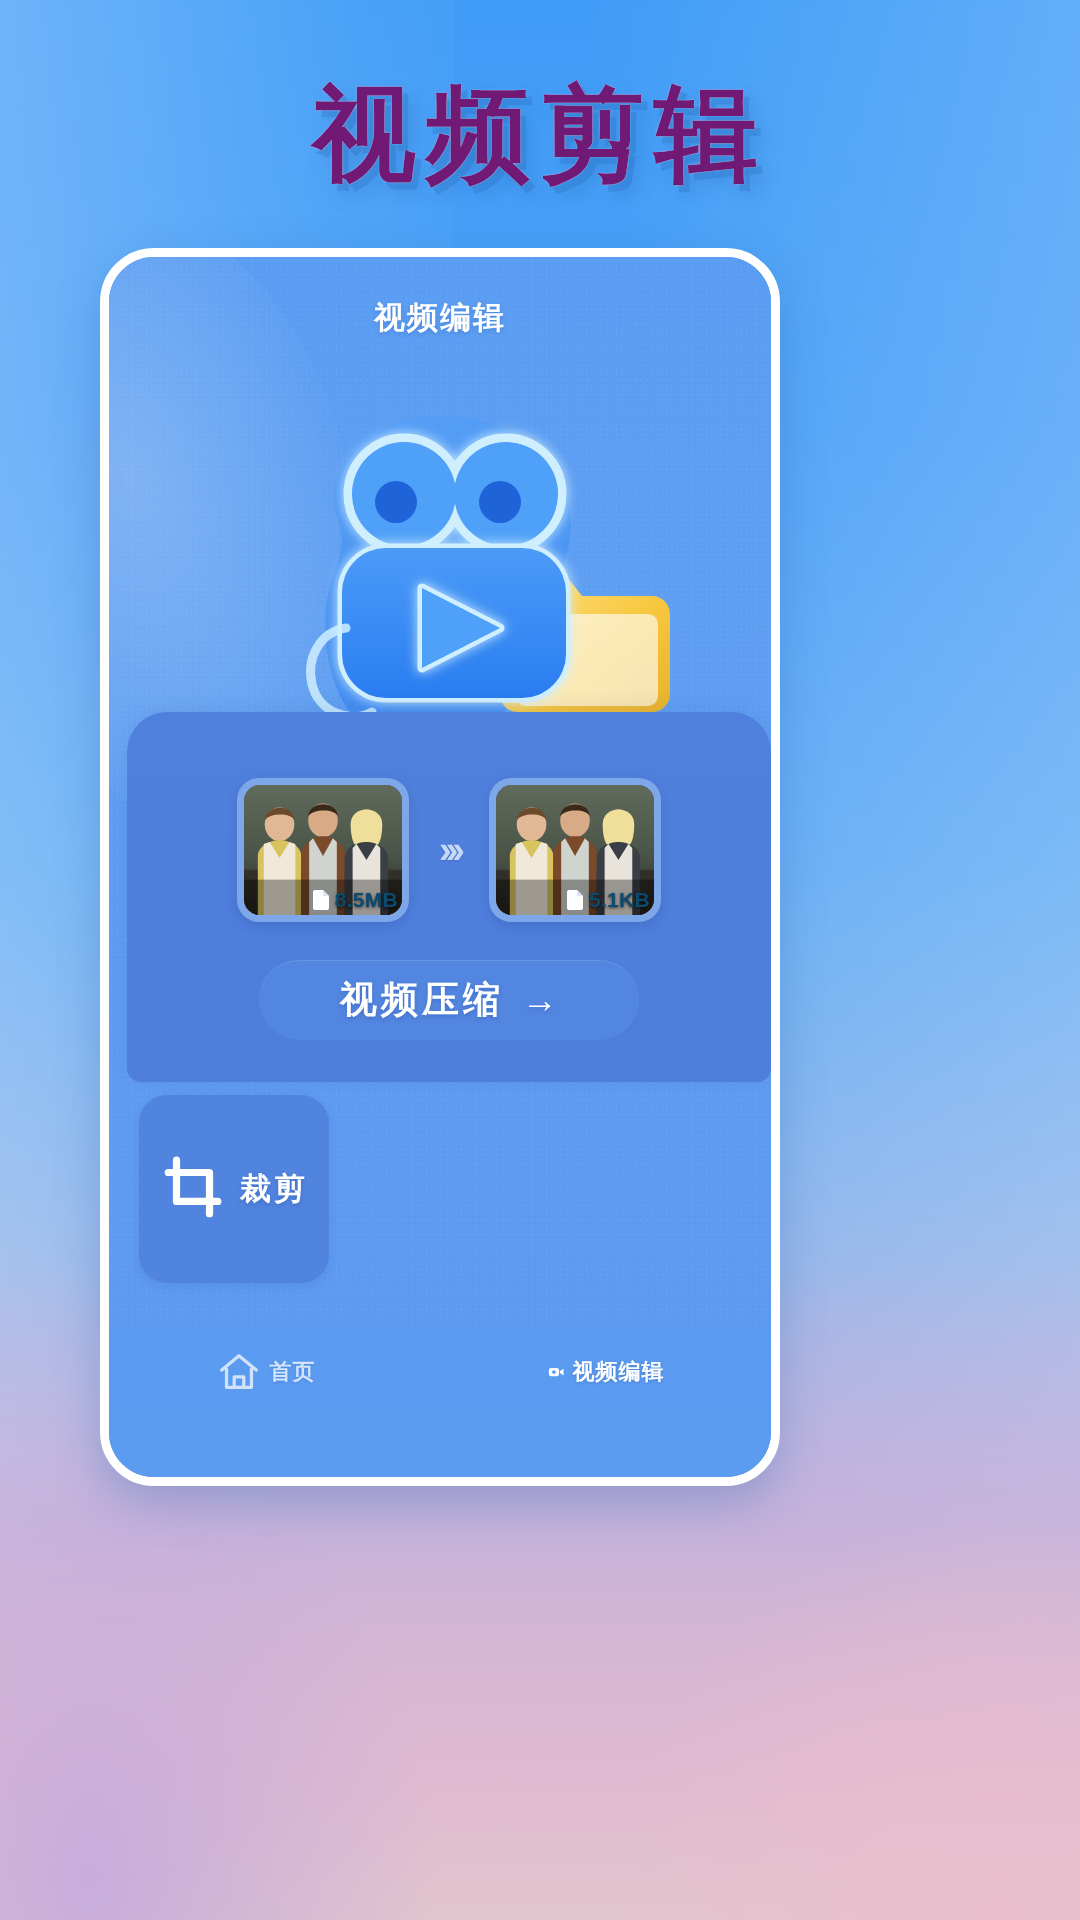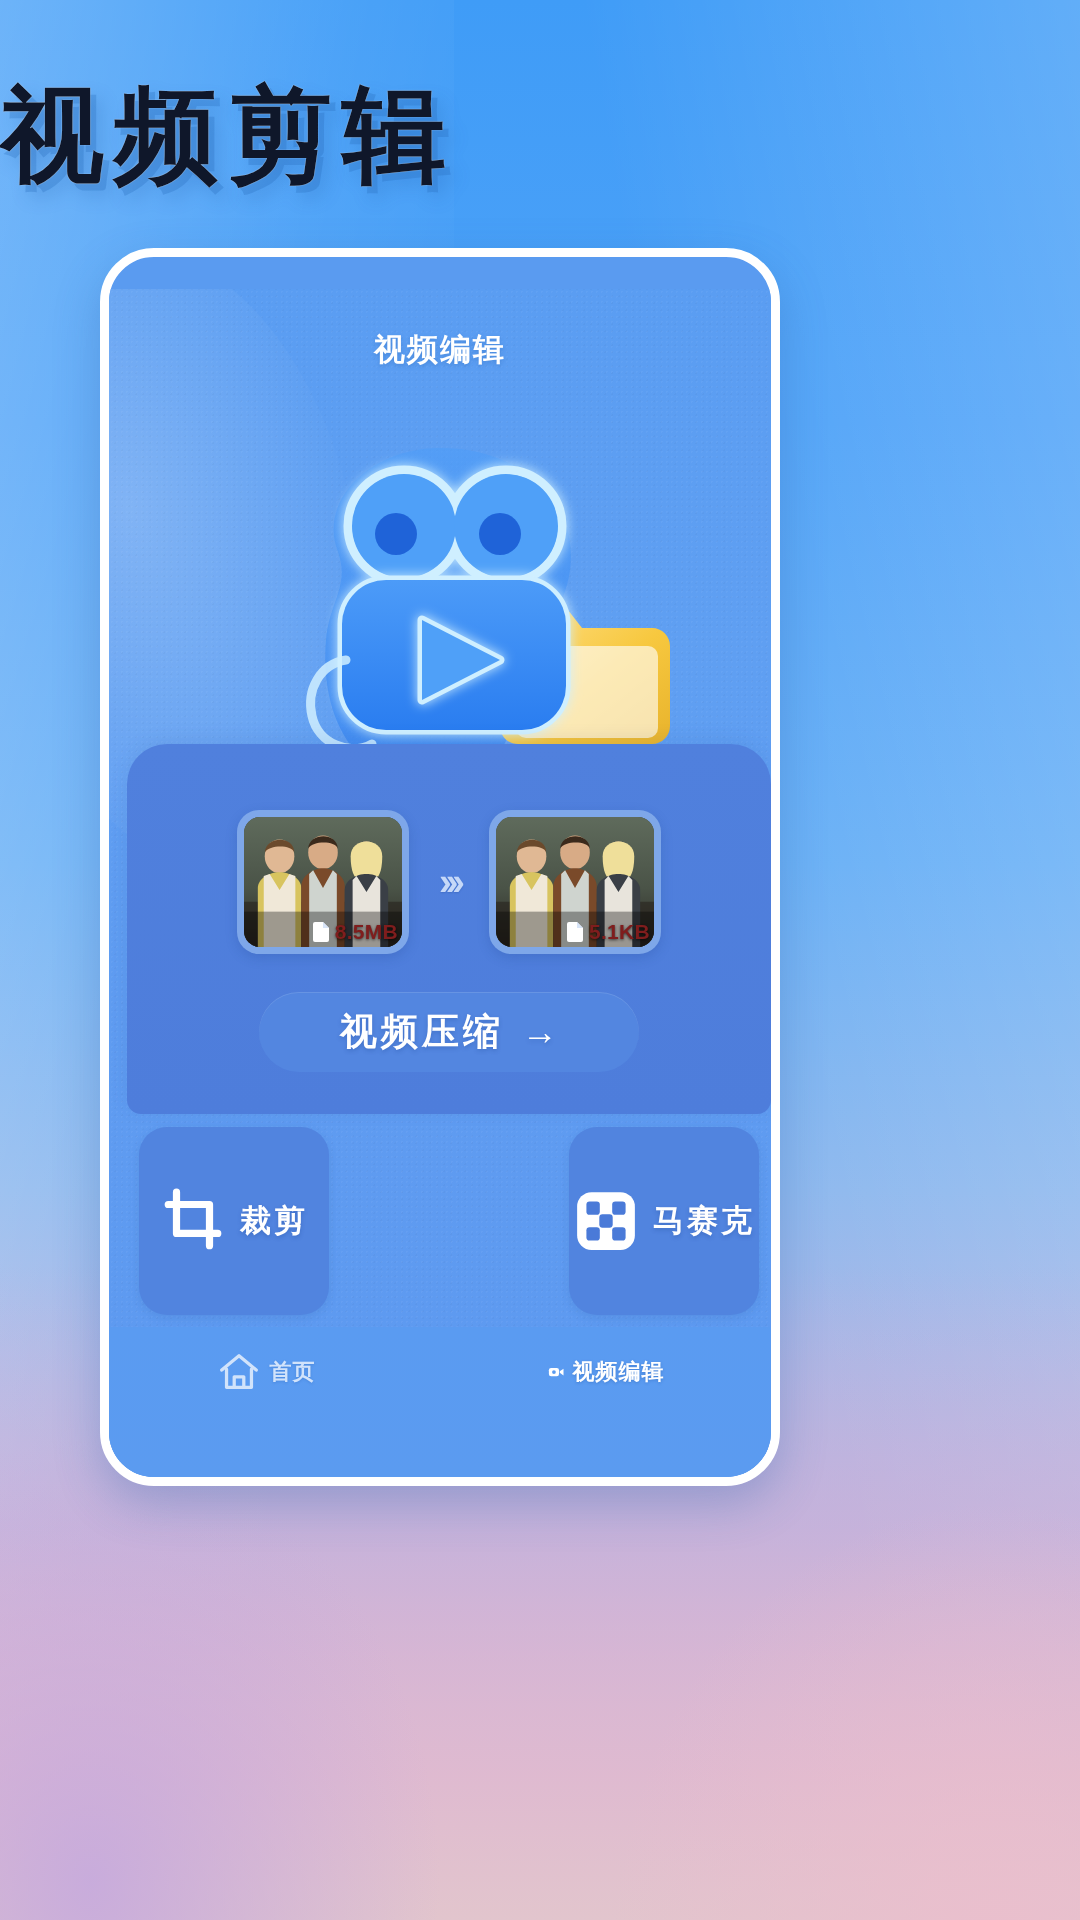--- a/index.html
+++ b/index.html
@@ -33,49 +33,49 @@
     background:radial-gradient(ellipse at 30% 80%,rgba(196,168,222,.85) 0%,rgba(196,168,222,0) 68%);
   }
   .bg-br-pink{
     position:absolute; right:-8%; bottom:-6%; width:52%; height:28%;
     background:radial-gradient(ellipse at 70% 85%,rgba(235,190,205,.9) 0%,rgba(235,190,205,0) 70%);
   }
 
   
   .page-title{
     position:absolute; top:74px; left:0; width:100%;
+    text-align:center;
     font-size:104px;
     line-height:1.18;
     font-weight:900;
-    color:#0f172a;
+    color:#701a75;
     letter-spacing:10px;
     text-shadow:
        0 0 1px rgba(255,255,255,.9),
        6px 7px 0 rgba(40,110,190,.30),
        10px 12px 18px rgba(30,90,170,.26);
-    font-family:Liberation Sans, sans-serif;
+    font-family:Liberation Serif, serif;
   }
 
   
   .phone{
     position:absolute;
     left:100px; top:248px;
     width:680px; height:1238px;
     border:9px solid #ffffff;
     border-radius:54px;
     overflow:hidden;
     box-shadow:0 18px 46px rgba(46,96,170,.30);
     background:#5a9bf0;
   }
   .phone-screen{
     position:absolute; inset:0;
     overflow:hidden;
     background:
       linear-gradient(180deg,#5a9df2 0%,#5f9ff2 30%,#5f9cf1 60%,#5d99f0 100%);
-    margin-top: 32px;
   }
   
   .screen-noise{
     position:absolute; inset:0;
     background-image:
       radial-gradient(rgba(255,255,255,.045) 1px,transparent 1px),
       radial-gradient(rgba(0,0,0,.022) 1px,transparent 1px);
     background-size:5px 5px, 7px 7px;
     background-position:0 0, 3px 4px;
     pointer-events:none;
@@ -134,21 +134,21 @@
     width:100%; height:100%;
     border-radius:16px;
     overflow:hidden;
     background:#3d4a42;
   }
   .thumb-svg{ display:block; width:100%; height:100%; }
   .size-badge{
     position:absolute;
     right:11px; bottom:10px;
     display:flex; align-items:center; gap:6px;
-    color:#7f1d1d;
+    color:#0c4a6e;
     font-size:21px;
     font-weight:700;
     text-shadow:0 1px 3px rgba(0,0,0,.65);
     letter-spacing:.3px;
   }
   .file-icon{ width:16px; height:20px; display:block; flex:0 0 auto; }
   .arrows{
     display:flex; align-items:center; gap:0px;
     color:#cfe0fb;
     font-size:38px; font-weight:700;
@@ -409,33 +409,20 @@
       <div class="tool">
         <svg class="tool-icon" viewBox="0 0 64 64">
           <g fill="none" stroke="#ffffff" stroke-width="7" stroke-linecap="round" stroke-linejoin="round">
             <path d="M16 4 V44 H56"></path>
             <path d="M8 16 H48 V56"></path>
           </g>
         </svg>
         <div class="tool-label">裁剪</div>
       </div>
 
-      <div class="tool">
-        <svg class="tool-icon" viewBox="0 0 64 64">
-          <rect x="4" y="4" width="56" height="56" rx="14" fill="#ffffff"></rect>
-          <g fill="#4a7ad8">
-            <rect x="13" y="13" width="13" height="13" rx="3"></rect>
-            <rect x="38" y="13" width="13" height="13" rx="3"></rect>
-            <rect x="25.5" y="25.5" width="13" height="13" rx="3"></rect>
-            <rect x="13" y="38" width="13" height="13" rx="3"></rect>
-            <rect x="38" y="38" width="13" height="13" rx="3"></rect>
-          </g>
-        </svg>
-        <div class="tool-label">马赛克</div>
-      </div>
 
     </div>
 
     <div class="bottom-nav">
 
       <div class="nav-item">
         <svg class="nav-icon" viewBox="0 0 48 48">
           <g fill="none" stroke="#ffffff" stroke-width="3.4" stroke-linecap="round" stroke-linejoin="round">
             <path d="M6 22 L24 7 L42 22"></path>
             <path d="M11 21 V40 H37 V21"></path>

